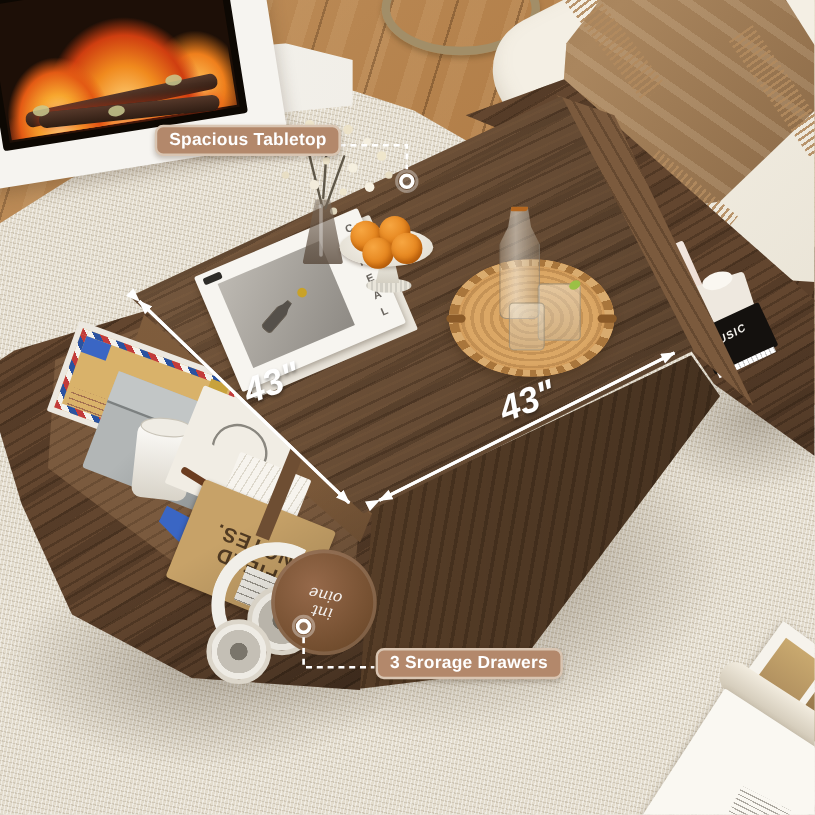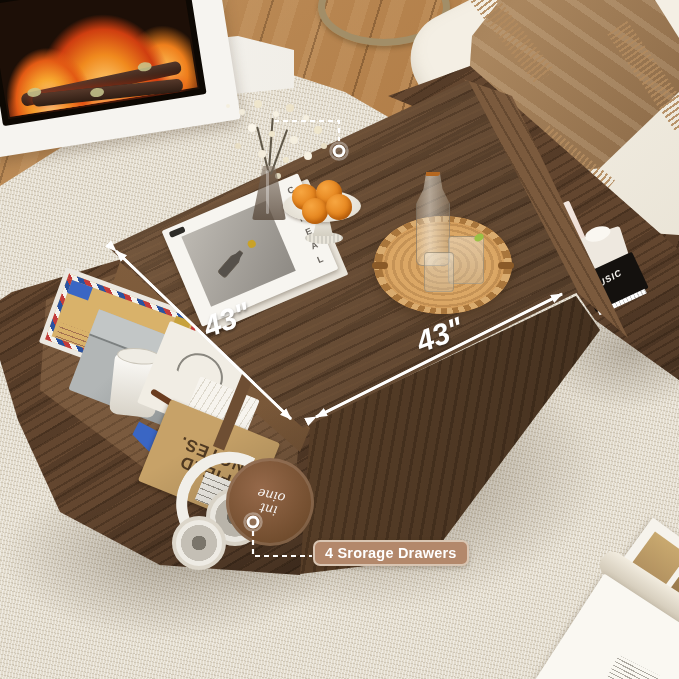--- a/index.html
+++ b/index.html
@@ -399,17 +399,18 @@
     <line x1="316" y1="417" x2="562" y2="294" stroke="#ffffff" stroke-width="2.6" marker-start="url(#arw)" marker-end="url(#arw)"></line>
     <line x1="562" y1="294" x2="316" y2="417" stroke="#ffffff" stroke-width="2.6" marker-end="url(#arw)"></line>
     <polyline points="274,121 339,121 339,141" fill="none" stroke="#ffffff" stroke-width="2.2" stroke-dasharray="5 4"></polyline>
     <circle cx="339" cy="151" r="8.5" fill="none" stroke="rgba(255,255,255,0.35)" stroke-width="2.5"></circle>
     <circle cx="339" cy="151" r="5" fill="rgba(255,255,255,0.15)" stroke="#ffffff" stroke-width="3"></circle>
     <polyline points="253,531 253,556 312,556" fill="none" stroke="#ffffff" stroke-width="2.2" stroke-dasharray="5 4"></polyline>
     <circle cx="253" cy="522" r="8.5" fill="none" stroke="rgba(255,255,255,0.35)" stroke-width="2.5"></circle>
     <circle cx="253" cy="522" r="5" fill="rgba(255,255,255,0.15)" stroke="#ffffff" stroke-width="3"></circle>
   </svg>
 
-  <div class="pill pill2">4 Srorage Drawers</div>
+  <div class="pill pill1">Spacious Tabletop</div>
+  <div class="pill pill2">3 Srorage Drawers</div>
   <div class="dim dim1">43"</div>
   <div class="dim dim2">43"</div>
 
 </div>
 
 </body></html>

